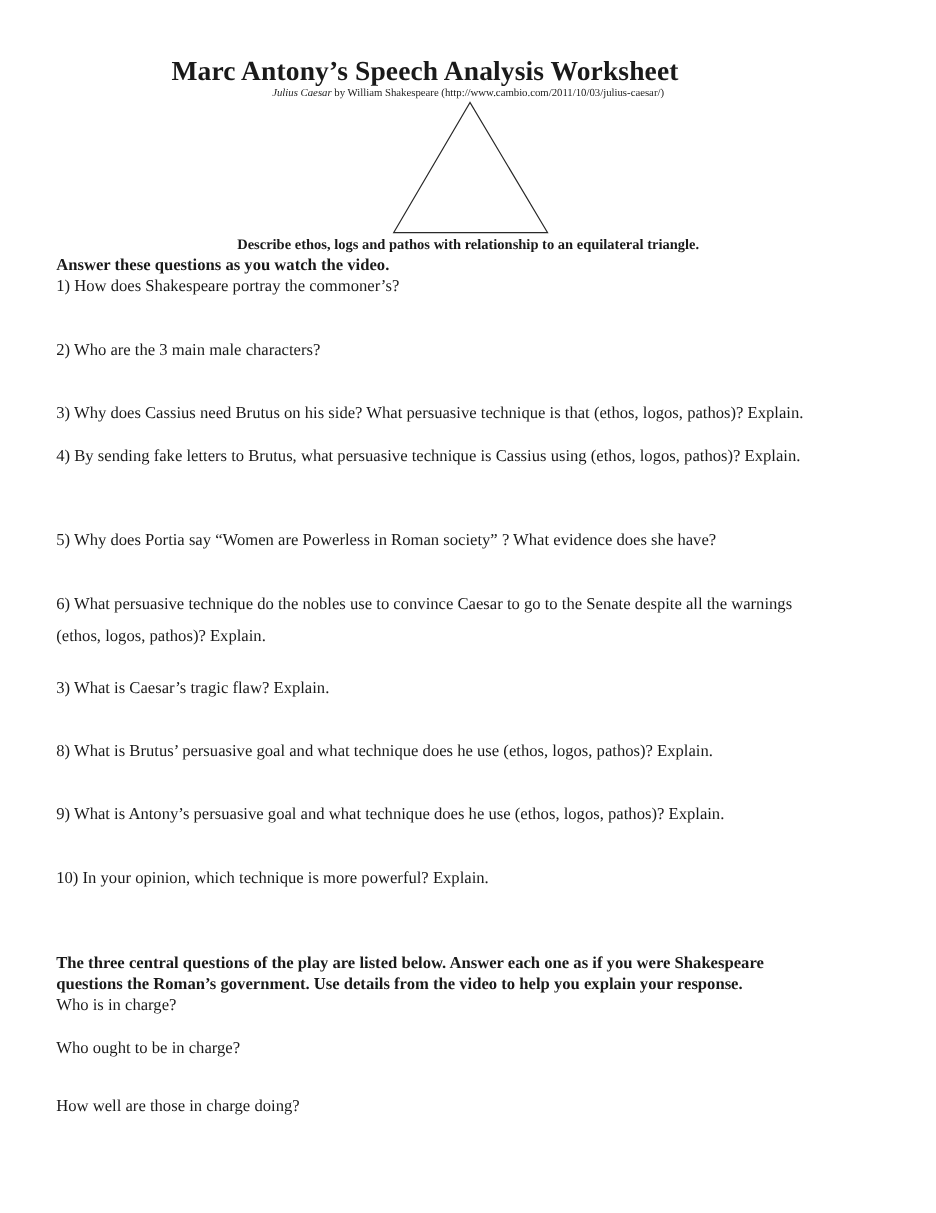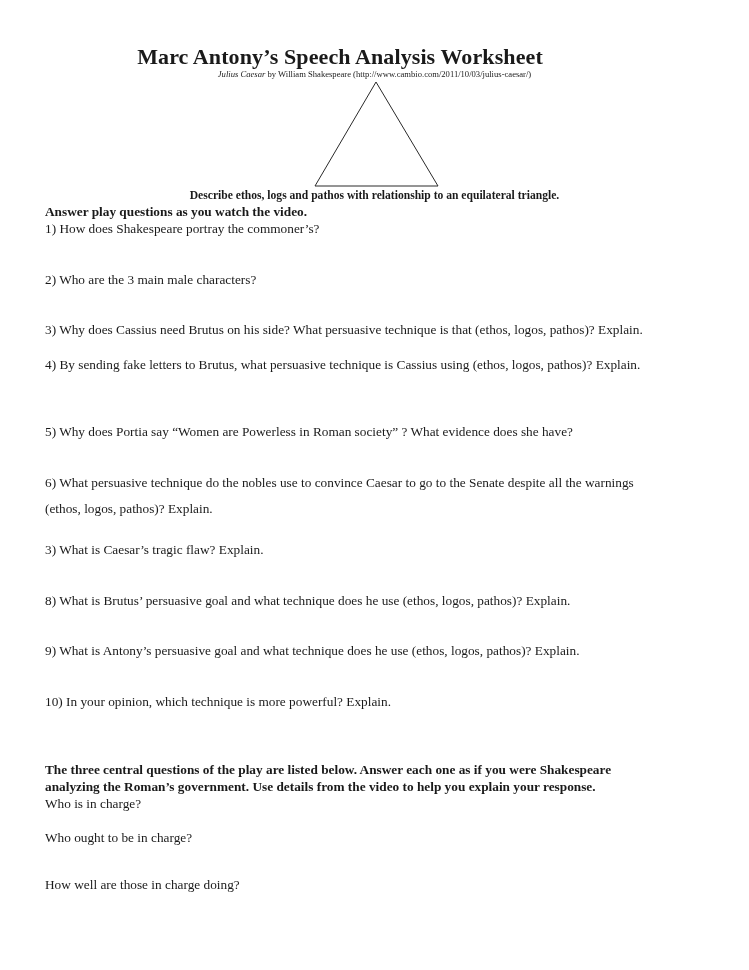--- a/index.html
+++ b/index.html
@@ -25,33 +25,33 @@
   <div class="abs subtitle">
     <i>Julius Caesar</i><span> by William Shakespeare (http://www.cambio.com/2011/10/03/julius-caesar/)</span>
   </div>
 
   <svg class="triangle" viewBox="0 0 130 110">
     <polygon points="64,2 3,106 126,106" fill="none" stroke="#2a2a2a" stroke-width="1"></polygon>
   </svg>
 
   <div class="abs caption">Describe ethos, logs and pathos with relationship to an equilateral triangle.</div>
 
-  <div class="abs instr">Answer play questions as you watch the video.</div>
+  <div class="abs instr">Answer these questions as you watch the video.</div>
 
   <div class="abs q" style="top:221px">1) How does Shakespeare portray the commoner’s?</div>
   <div class="abs q" style="top:272px">2) Who are the 3 main male characters?</div>
   <div class="abs q" style="top:322px">3) Why does Cassius need Brutus on his side? What persuasive technique is that (ethos, logos, pathos)? Explain.</div>
   <div class="abs q" style="top:357px">4) By sending fake letters to Brutus, what persuasive technique is Cassius using (ethos, logos, pathos)? Explain.</div>
   <div class="abs q" style="top:424px">5) Why does Portia say “Women are Powerless in Roman society” ? What evidence does she have?</div>
   <div class="abs q" style="top:475px">6) What persuasive technique do the nobles use to convince Caesar to go to the Senate despite all the warnings</div>
   <div class="abs q" style="top:501px">(ethos, logos, pathos)? Explain.</div>
   <div class="abs q" style="top:542px">3) What is Caesar’s tragic flaw? Explain.</div>
   <div class="abs q" style="top:593px">8) What is Brutus’ persuasive goal and what technique does he use (ethos, logos, pathos)? Explain.</div>
   <div class="abs q" style="top:643px">9) What is Antony’s persuasive goal and what technique does he use (ethos, logos, pathos)? Explain.</div>
   <div class="abs q" style="top:694px">10) In your opinion, which technique is more powerful? Explain.</div>
 
   <div class="abs q bold" style="top:762px">The three central questions of the play are listed below. Answer each one as if you were Shakespeare</div>
-  <div class="abs q bold" style="top:779px">analyzing the Roman’s government. Use details from the video to help you explain your response.</div>
+  <div class="abs q bold" style="top:779px">questions the Roman’s government. Use details from the video to help you explain your response.</div>
   <div class="abs q" style="top:796px">Who is in charge?</div>
   <div class="abs q" style="top:830px">Who ought to be in charge?</div>
   <div class="abs q" style="top:877px">How well are those in charge doing?</div>
 
 </div>
 
 </body></html>

